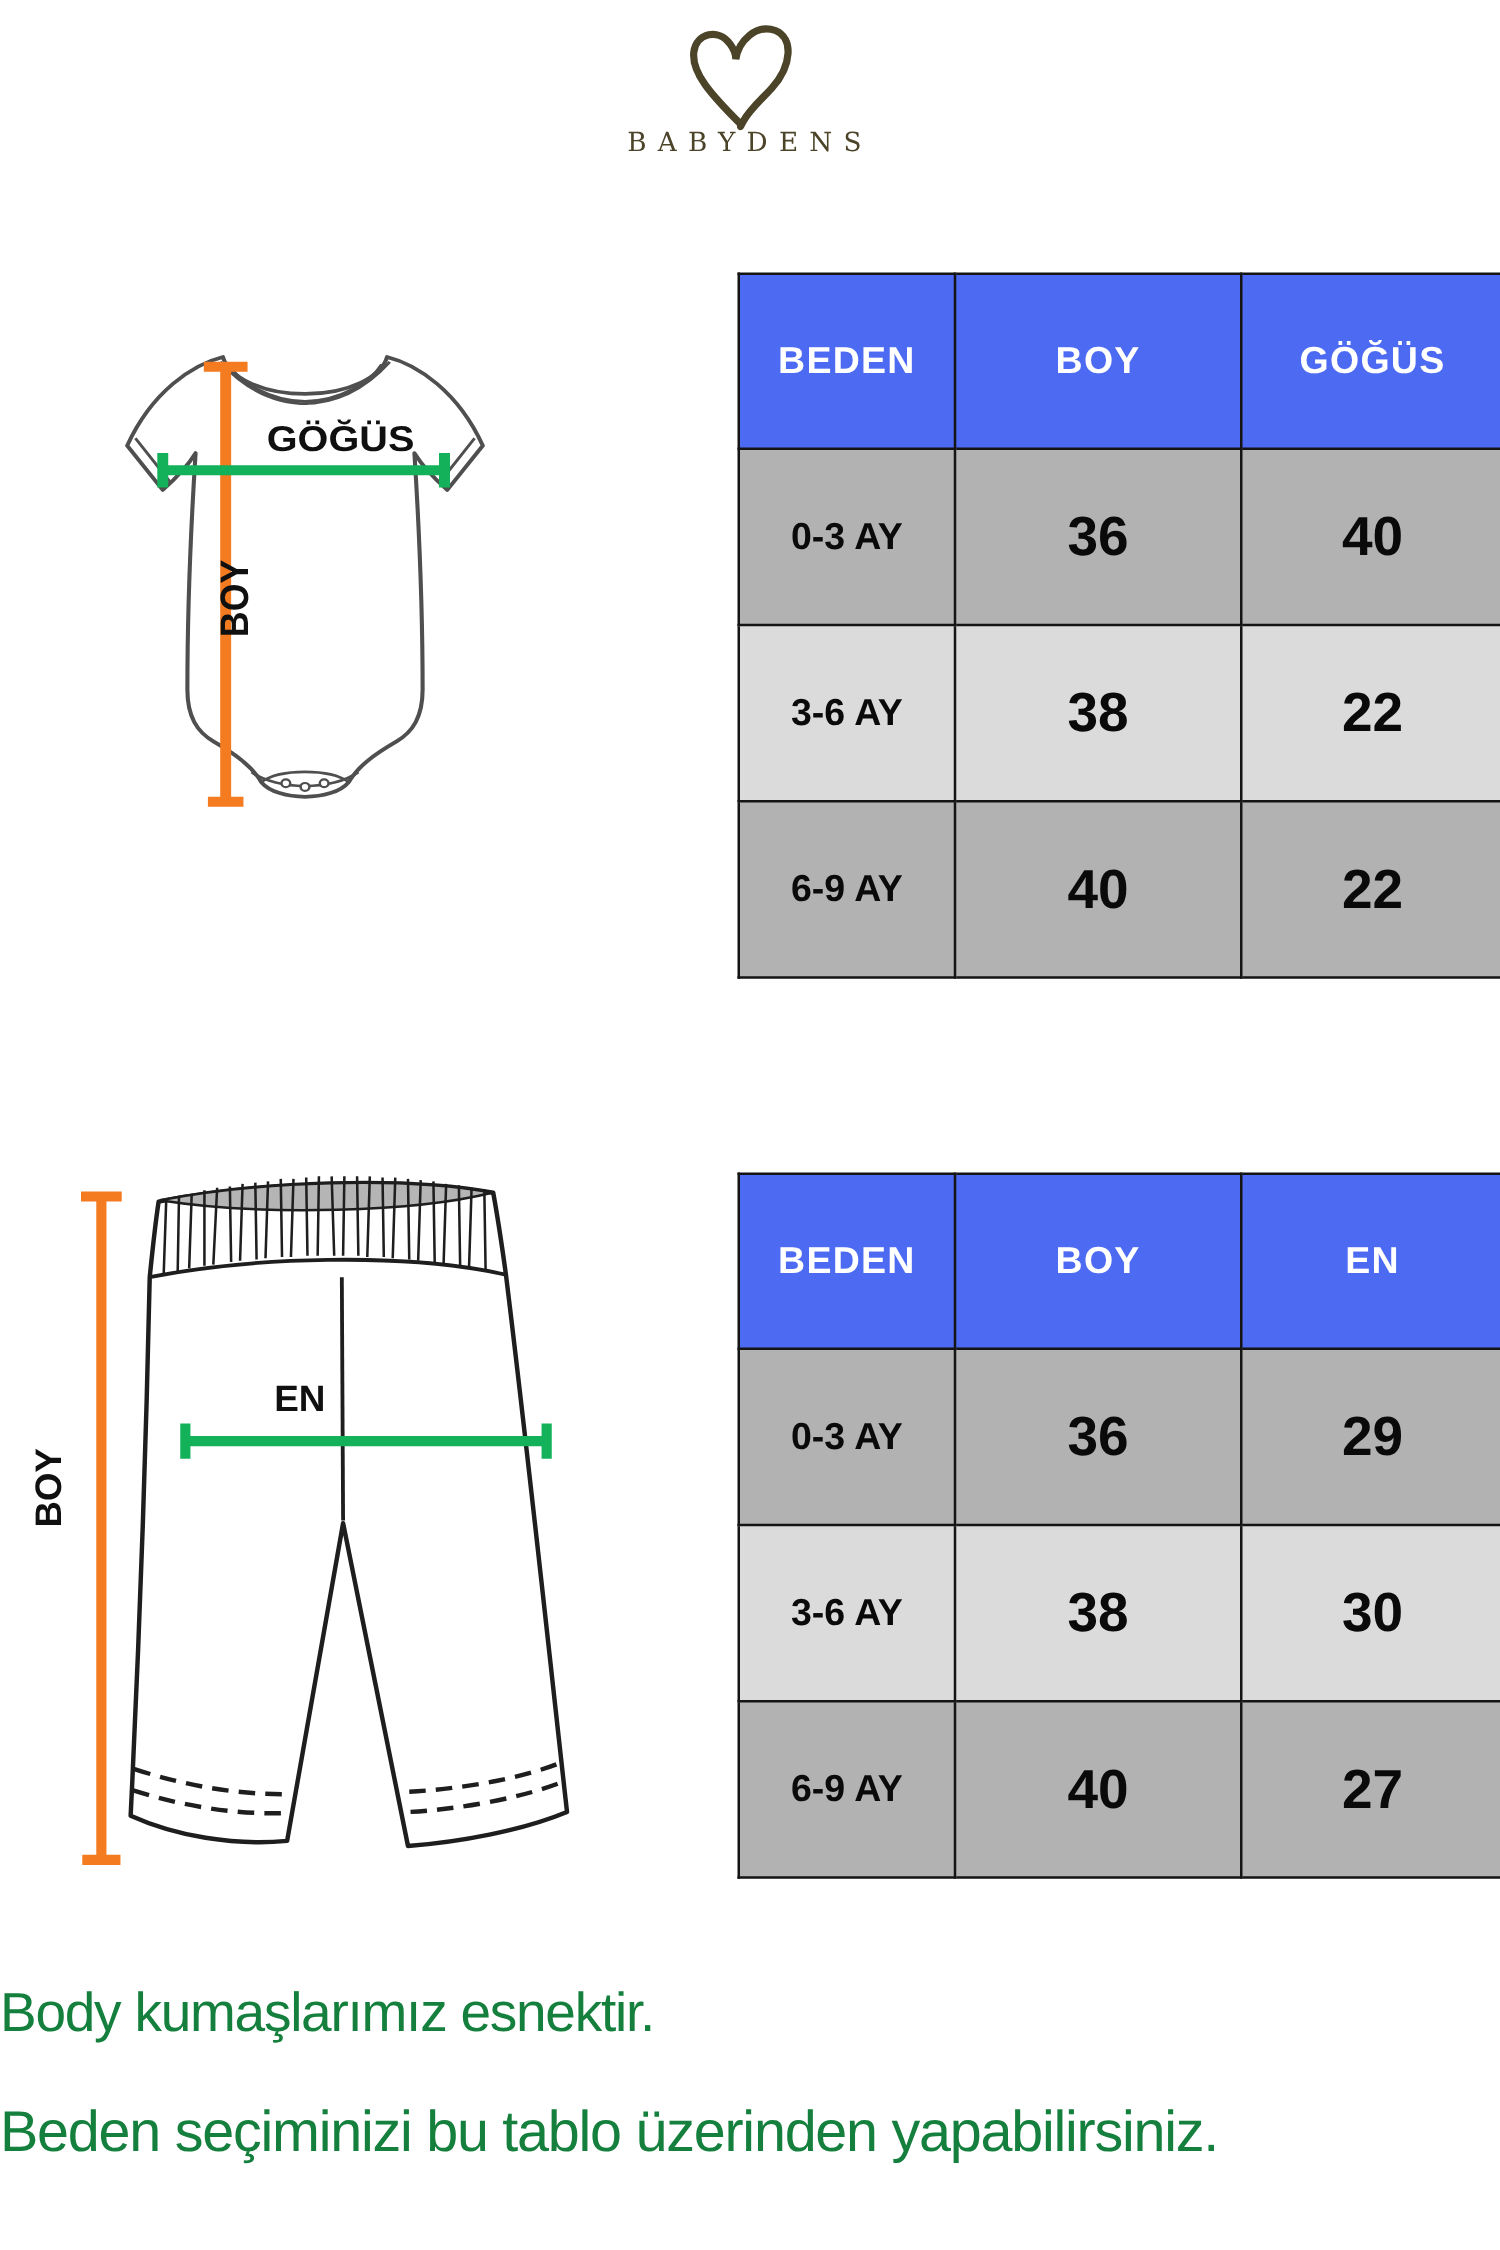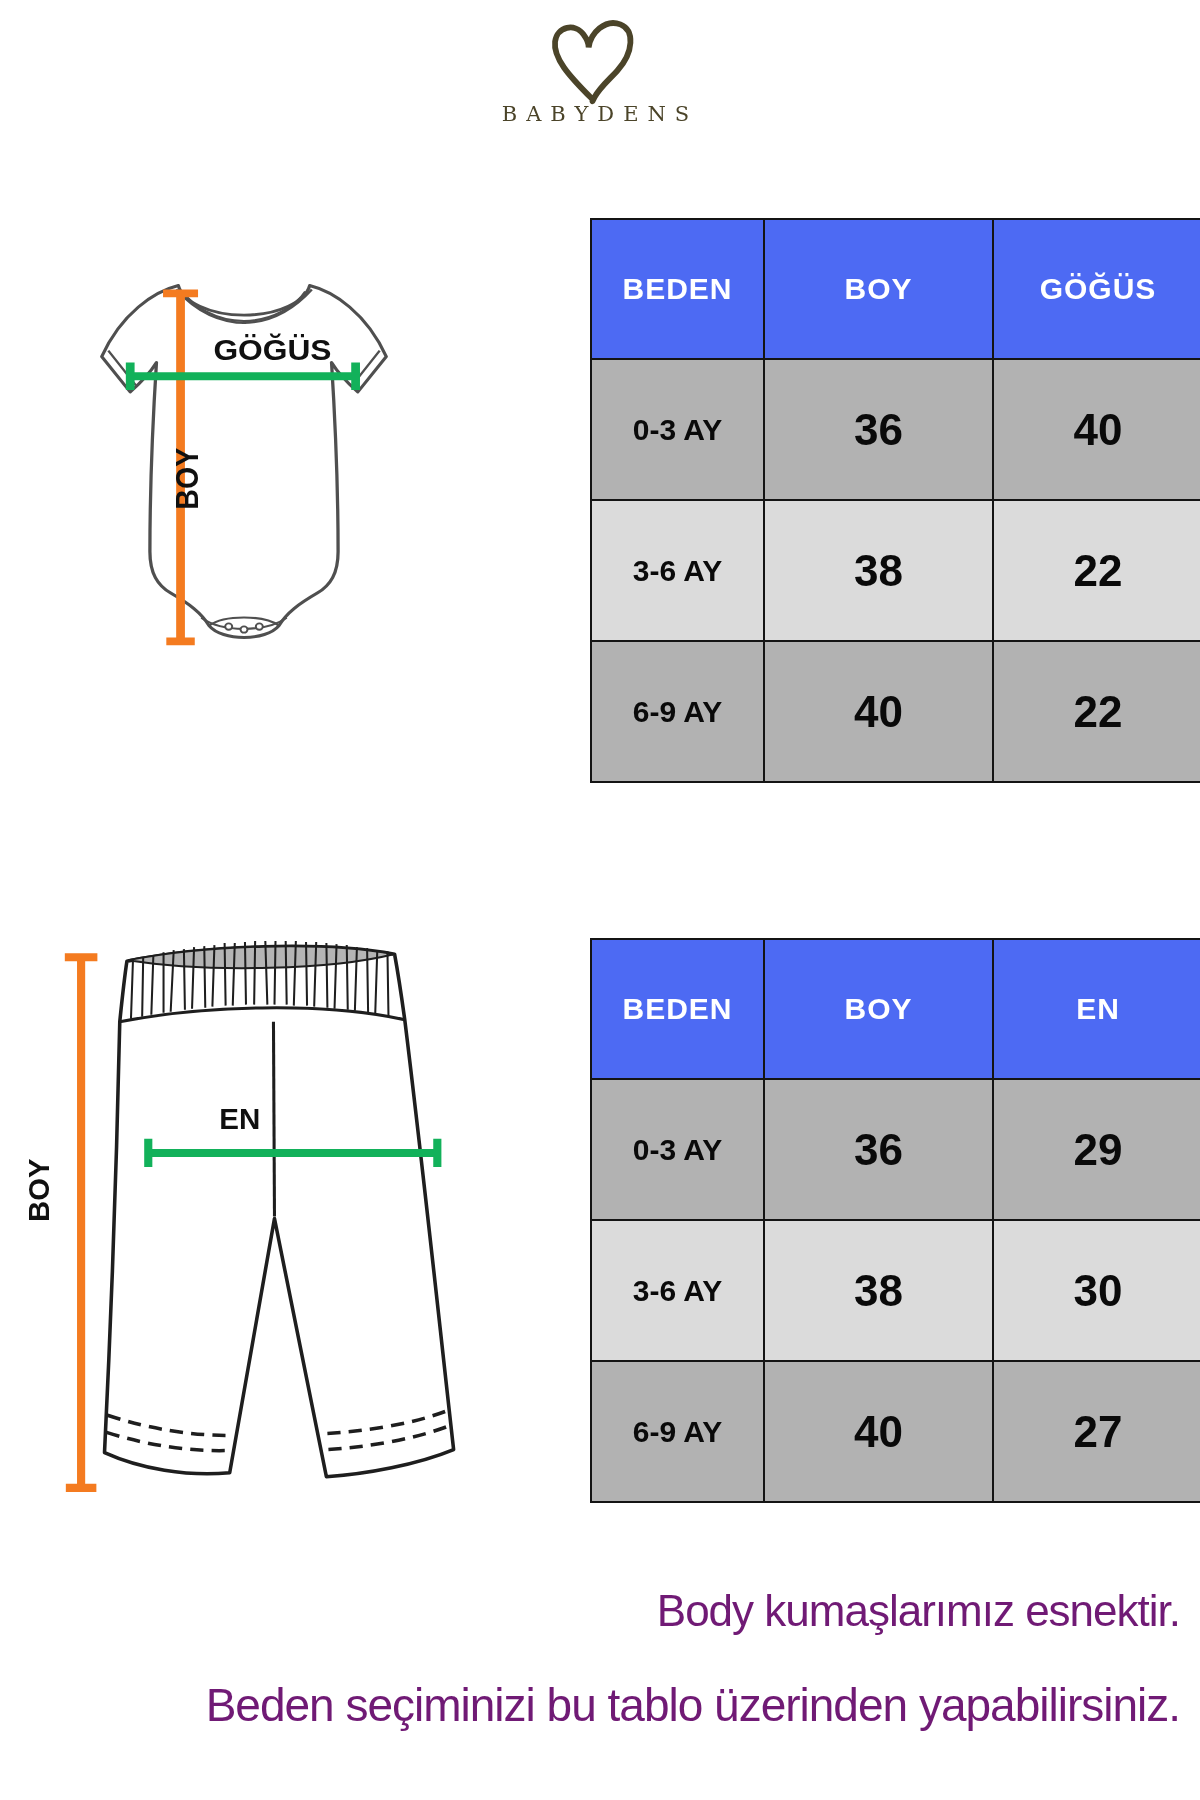--- a/index.html
+++ b/index.html
@@ -38,21 +38,21 @@
   .size-table th{
     background:#4d6af3;color:#ffffff;font-size:30px;height:138px;letter-spacing:1px;
   }
   .size-table td{height:139px;color:#0a0a0a;font-size:30px;}
   .size-table td.value-cell{font-size:44px;}
   tr.row-dark td{background:#b2b2b2;}
   tr.row-light td{background:#dbdbdb;}
 
   
   .caption{
-    left:0;width:1180px;text-align:right;color:#701a75;
+    left:0;width:1180px;text-align:left;color:#15803d;
     letter-spacing:-1px;font-weight:400;
   }
   .caption-1{top:1586px;font-size:44px;}
   .caption-2{top:1668px;font-size:46px;margin-top:10px;}
 </style>
 </head>
 <body>
 
 <div>
 

